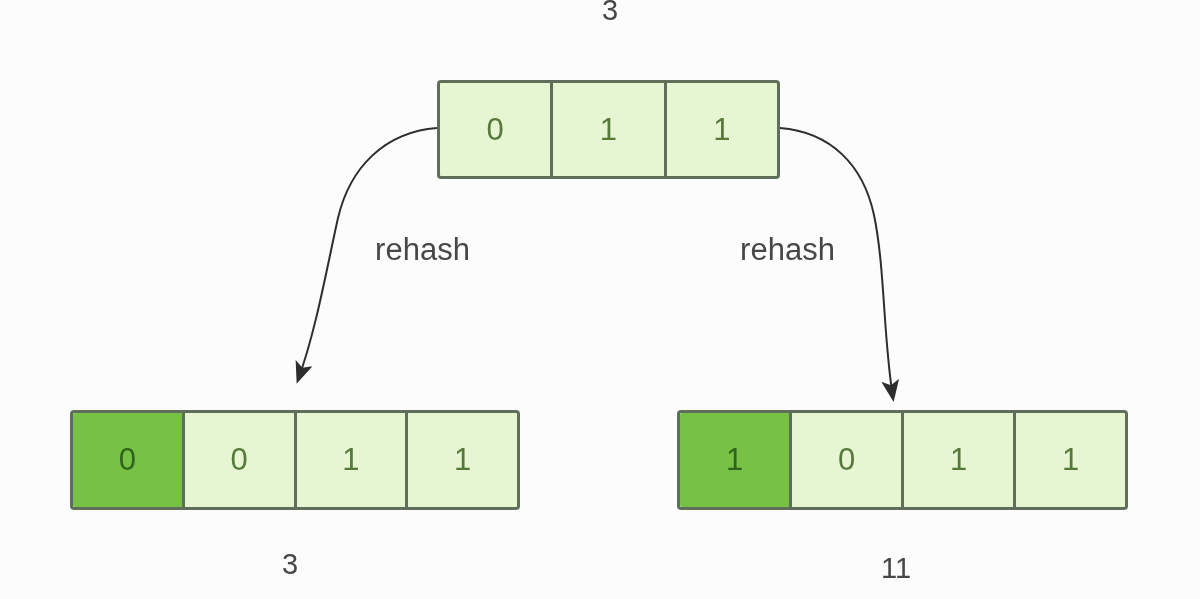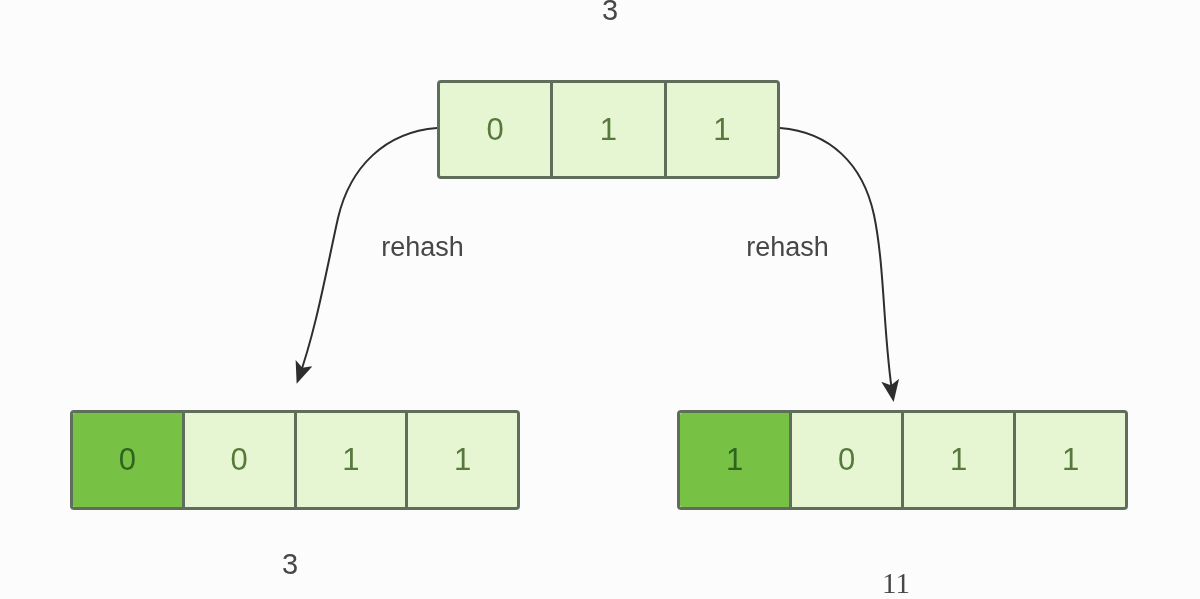--- a/index.html
+++ b/index.html
@@ -61,31 +61,31 @@
     color: var(--digit-dark-cell, #2f6320);
   }
   .diagram-label {
     position: absolute;
     color: var(--label-text, #474747);
     text-align: center;
     font-size: 29px;
     line-height: 1.1;
   }
   .rehash-label {
-    font-size: 27px;
+    font-size: 31px;
   }
   
   #top-label          { left: 560px; top: -5px;  width: 100px; }
   #top-array          { left: 437px; top: 80px;  width: 343px; height: 99px; }
   #rehash-label-left  { left: 350px; top: 233px; width: 145px; }
   #rehash-label-right { left: 715px; top: 233px; width: 145px; }
   #bottom-left-array  { left: 70px;  top: 410px; width: 450px; height: 100px; }
   #bottom-right-array { left: 677px; top: 410px; width: 451px; height: 100px; }
   #bottom-left-label  { left: 240px; top: 549px; width: 100px; }
-  #bottom-right-label { left: 846px; top: 568px; width: 100px; font-family: Liberation Serif, serif; }
+  #bottom-right-label { left: 846px; top: 553px; width: 100px; }
 </style>
 </head>
 <body>
 
 <div class="canvas">
 
   <svg class="arrow-layer" viewBox="0 0 1200 599" xmlns="http://www.w3.org/2000/svg">
     <defs>
       <marker id="arrowhead" markerWidth="11" markerHeight="9" refX="9" refY="4.5" orient="auto" markerUnits="strokeWidth">
         <path class="arrowhead-fill" d="M0,0 L11,4.5 L0,9 L2.5,4.5 z"></path>

